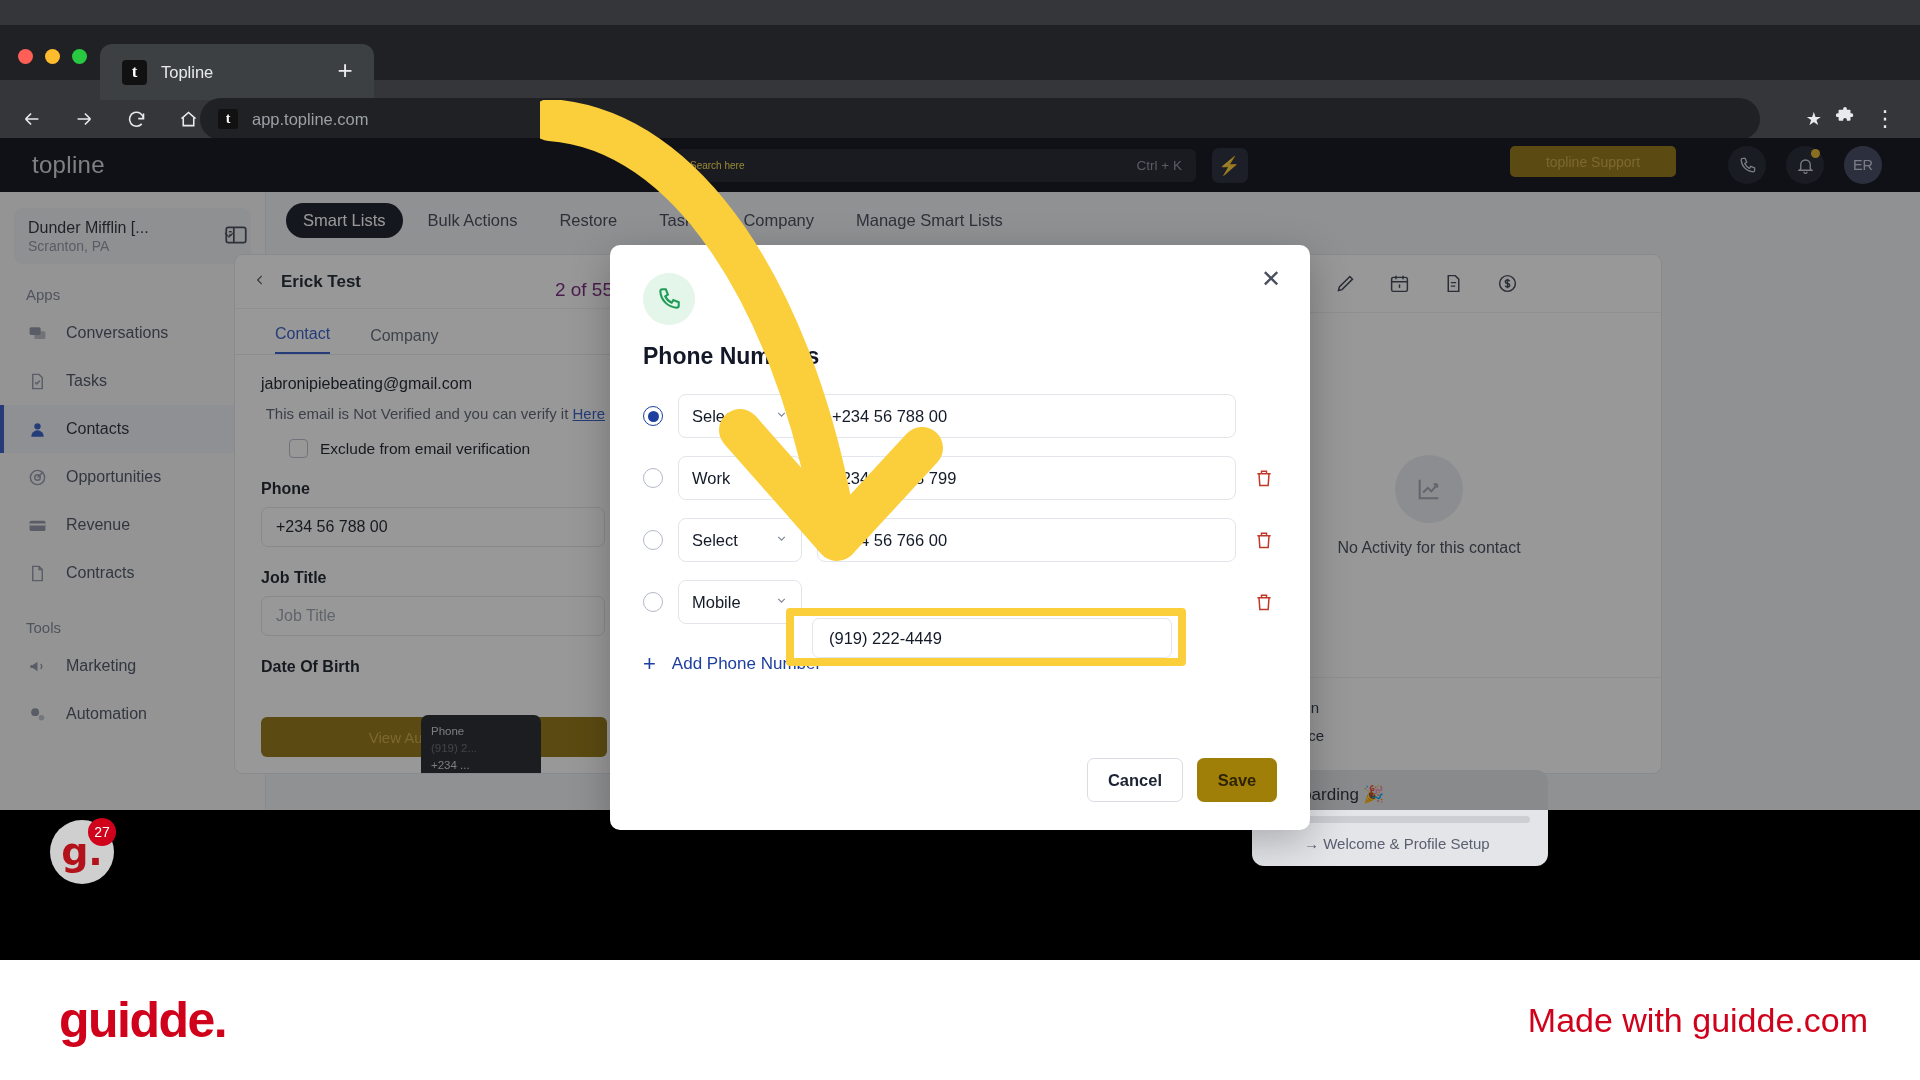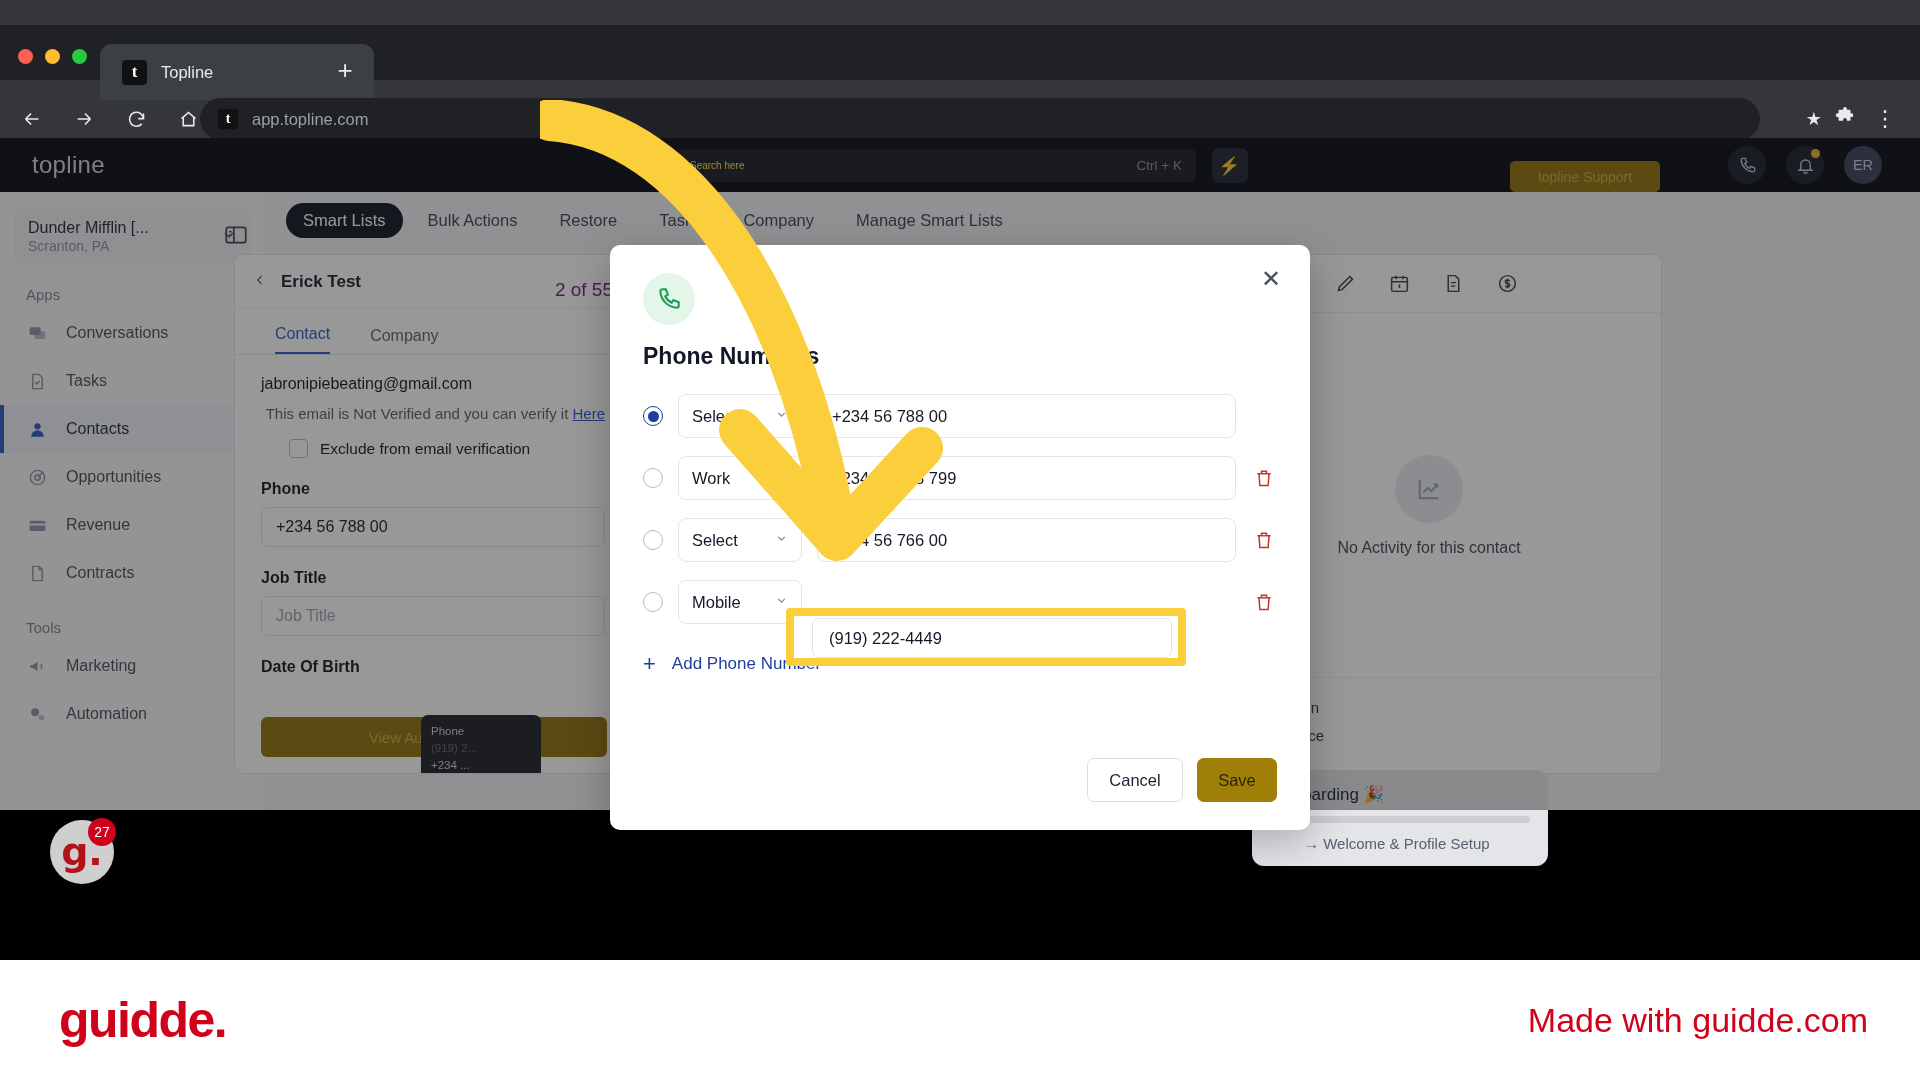--- a/index.html
+++ b/index.html
@@ -40,21 +40,21 @@
   
   #app { position:absolute; left:0; top:138px; width:1920px; height:672px; background:#f1f2f4; overflow:hidden; }
   #app-header { position:absolute; left:0; top:0; width:1920px; height:54px; background:#05070f; display:flex; align-items:center; }
   #brand { color:#cfd3da; font-size:24px; margin-left:32px; letter-spacing:0.3px; }
   #searchbox { position:absolute; left:676px; top:11px; width:520px; height:33px; background:#151823; border-radius:6px;
        display:flex; align-items:center; padding:0 14px; }
   #search-ph { color:#fde047; font-size:10px; flex:1; }
   #search-kbd { color:#8a90a0; font-size:13.5px; }
   #bolt-btn { position:absolute; left:1212px; top:10px; width:36px;height:35px;background:#1c2030;border-radius:7px;
        display:flex;align-items:center;justify-content:center; color:#e8b422; font-size:18px;}
-  #support-btn { position:absolute; left:1510px; top:23px; width:150px; height:31px; background:#8e6f07; border-radius:5px;
+  #support-btn { position:absolute; left:1510px; top:8px; width:166px; height:31px; background:#8e6f07; border-radius:5px;
       color:#c9a93c; font-size:14px; display:flex; align-items:center; justify-content:center;}
   .hdr-circle { position:absolute; top:8px; width:38px;height:38px;border-radius:50%; background:#161a26;
       display:flex;align-items:center;justify-content:center;color:#c7ccd6; }
   #hdr-phone{left:1728px;} #hdr-bell{left:1786px;}
   #hdr-bell .badge{position:absolute;right:4px;top:3px;width:9px;height:9px;border-radius:50%;background:#e8b422;}
   #hdr-avatar{position:absolute;left:1844px;top:8px;width:38px;height:38px;border-radius:50%;background:#39405a;
       color:#c9cedb;font-size:14.5px;display:flex;align-items:center;justify-content:center;}
 
   
   #sidebar { position:absolute; left:0; top:54px; width:266px; height:618px; background:#f7f8fa; border-right:1px solid #e3e5ea; }
@@ -149,21 +149,21 @@
   .radio.on i{ width:11px;height:11px;border-radius:50%;background:#1d3fa0;display:block;}
   .sel-box{ width:124px; height:44px; border:1px solid #e2e5ea; border-radius:8px; display:flex; align-items:center; padding:0 13px;
       font-size:16.5px; color:#131a28; }
   .sel-box .cv{ margin-left:auto; color:#7d8494; font-size:12px;}
   .num-box{ flex:1; height:44px; border:1px solid #e2e5ea; border-radius:8px; display:flex; align-items:center; padding:0 14px;
       font-size:16.5px; color:#131a28; }
   .trash{ width:26px; color:#c0392b; display:flex; align-items:center; justify-content:center; }
   .trash.hidden{ visibility:hidden; }
   #add-link{ position:absolute; left:33px; top:406px; font-size:17px; color:#1d3fa0; display:flex; align-items:center; gap:16px;}
   #add-link .plus{ font-size:22px; }
-  #modal-foot{ position:absolute; right:33px; bottom:28px; display:flex; gap:14px;}
+  #modal-foot{ position:absolute; right:33px; bottom:28px; display:flex; gap:14px;font-weight:bold;}
   #cancel-btn{ width:96px;height:44px;border:1px solid #d9dce3;border-radius:7px;background:#fff;color:#1b2231;font-size:16.5px;
       display:flex;align-items:center;justify-content:center;}
   #save-btn{ width:80px;height:44px;background:#a07f08;border-radius:7px;color:#2e2403;font-size:16.5px;
       display:flex;align-items:center;justify-content:center;}
 
   
   #hl-box{ position:absolute; left:786px; top:608px; width:400px; height:58px; border:8px solid #fbce3c; background:#fff;
       border-radius:4px; z-index:48; }
   #hl-inner{ position:absolute; left:812px; top:618px; width:360px; height:40px; background:#fff; border:1px solid #e2e5ea;
       border-radius:7px; display:flex; align-items:center; padding:8px 16px; font-size:16.5px; color:#131a28; z-index:49;}

